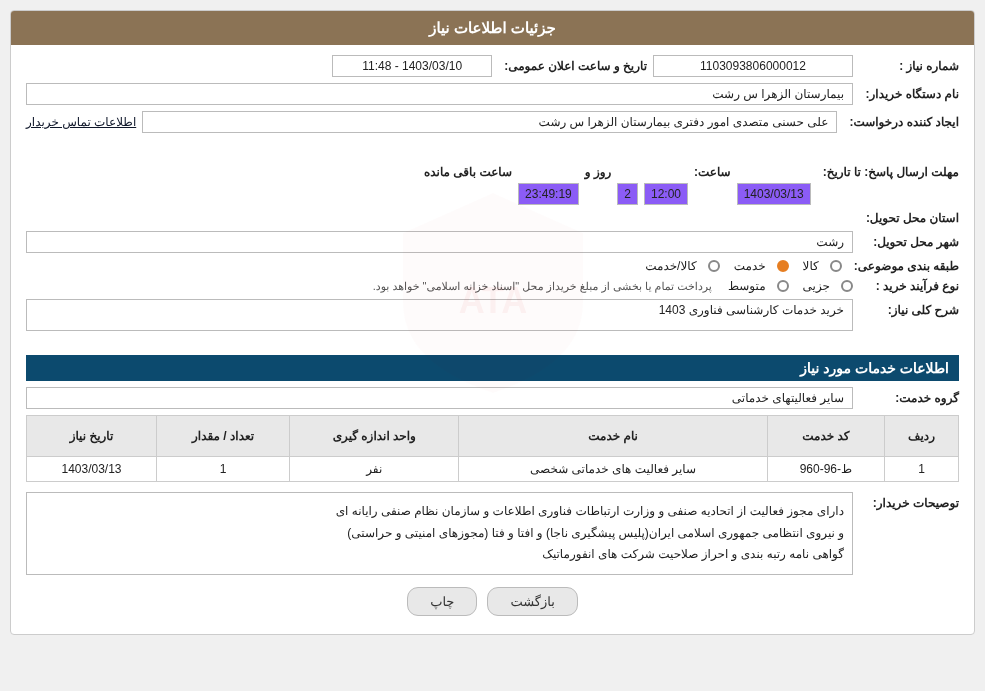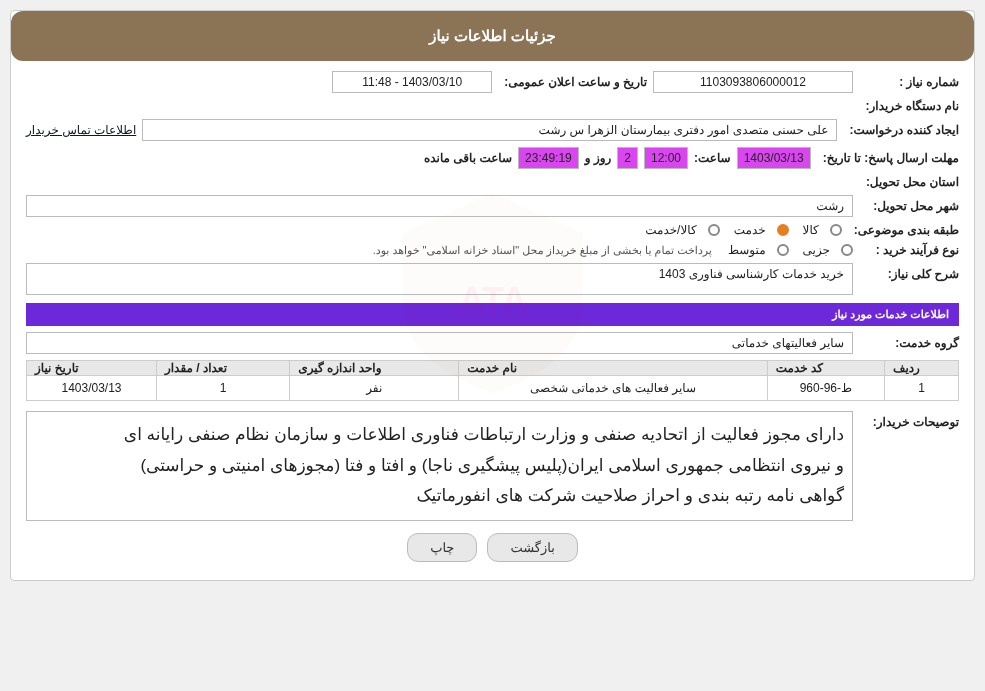--- a/index.html
+++ b/index.html
@@ -19,35 +19,34 @@
     .main-container {
       background: #fff;
       border: 1px solid #ccc;
       border-radius: 4px;
       overflow: hidden;
     }
     .header-bar {
       background: #8B7355;
       color: #fff;
       text-align: center;
-      padding: 16px 12px;
+      padding: 8px 12px;
       font-size: 15px;
       font-weight: bold;
-      border-radius: 12px;
     }
     .content-area {
       padding: 10px 15px;
     }
     .section-title {
-      background: #6d28d9;
+      background: #0c4a6e;
       color: #fff;
       padding: 5px 10px;
       font-weight: bold;
-      font-size: 11px;
-      margin: 8px 0 6px 0;
+      font-size: 14px;
+      margin: 24px 0 6px 0;
     }
     .info-label {
       font-weight: bold;
       white-space: nowrap;
       min-width: 100px;
       text-align: right;
       padding-left: 6px;
     }
     .info-value {
       background: #fff;
@@ -63,26 +62,27 @@
       padding: 3px 8px;
       min-height: 22px;
       text-align: center;
     }
     .link-blue {
       color: #0f172a;
       text-decoration: underline;
       cursor: pointer;
     }
     .small-box {
-      background: #d946ef;
+      background: #8b5cf6;
       border: 1px solid #bbb;
       padding: 3px 6px;
       min-height: 22px;
       text-align: center;
       white-space: nowrap;
+      margin-top: 44px;
     }
     .radio-group {
       display: flex;
       align-items: center;
       gap: 14px;
     }
     .radio-item {
       display: flex;
       align-items: center;
       gap: 11px;
@@ -110,22 +110,22 @@
       flex: 1;
     }
     .service-table {
       width: 100%;
       border-collapse: collapse;
       margin-top: 6px;
     }
     .service-table th {
       background: #e8e8e8;
       border: 1px solid #ccc;
-      padding: 0 8px;
-      text-align: left;
+      padding: 13px 8px;
+      text-align: center;
       font-weight: bold;
     }
     .service-table td {
       border: 1px solid #ccc;
       padding: 5px 8px;
       text-align: center;
     }
     .service-table tr:nth-child(even) td {
       background: #f9f9f9;
     }
@@ -135,21 +135,21 @@
       gap: 6px;
       margin-top: 6px;
     }
     .buyer-desc-text {
       background: #fff;
       border: 1px solid #bbb;
       padding: 8px;
       flex: 1;
       text-align: right;
       line-height: 1.8;
-      font-size: 17px;
+      font-size: 12px;
       direction: rtl;
     }
     .buttons-row {
       display: flex;
       justify-content: center;
       gap: 10px;
       margin: 12px 0 8px 0;
     }
     .btn {
       padding: 6px 22px;
@@ -211,20 +211,21 @@
 
       <div class="row-flex">
         <span class="info-label">شماره نیاز :</span>
         <div class="info-value-fixed" style="min-width:200px;">1103093806000012</div>
         <span class="info-label">تاریخ و ساعت اعلان عمومی:</span>
         <div class="info-value-fixed" style="min-width:160px;">1403/03/10 - 11:48</div>
       </div>
 
       <div class="row-flex">
         <span class="info-label">نام دستگاه خریدار:</span>
+        <div class="info-value">بیمارستان الزهرا  س  رشت</div>
       </div>
 
       <div class="row-flex">
         <span class="info-label">ایجاد کننده درخواست:</span>
         <div class="info-value">علی حسنی متصدی امور دفتری بیمارستان الزهرا  س  رشت</div>
         <span class="link-blue">اطلاعات تماس خریدار</span>
       </div>
 
       <div class="row-flex" style="flex-wrap:wrap;">
         <span class="info-label">مهلت ارسال پاسخ: تا تاریخ:</span>

